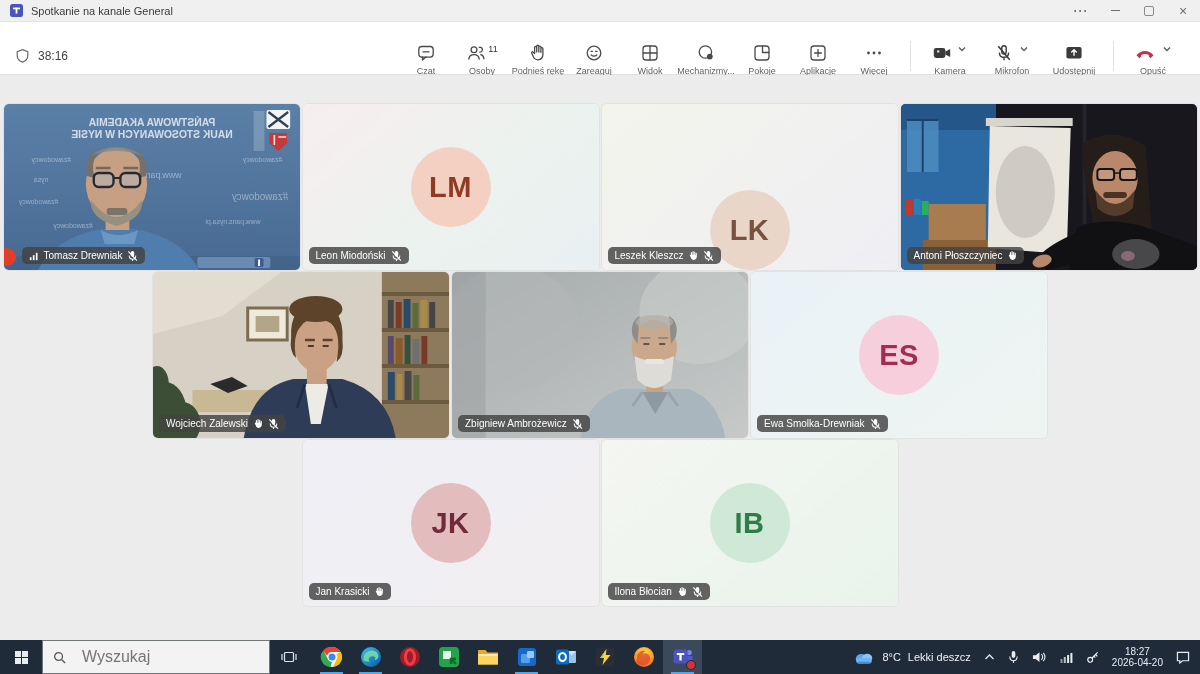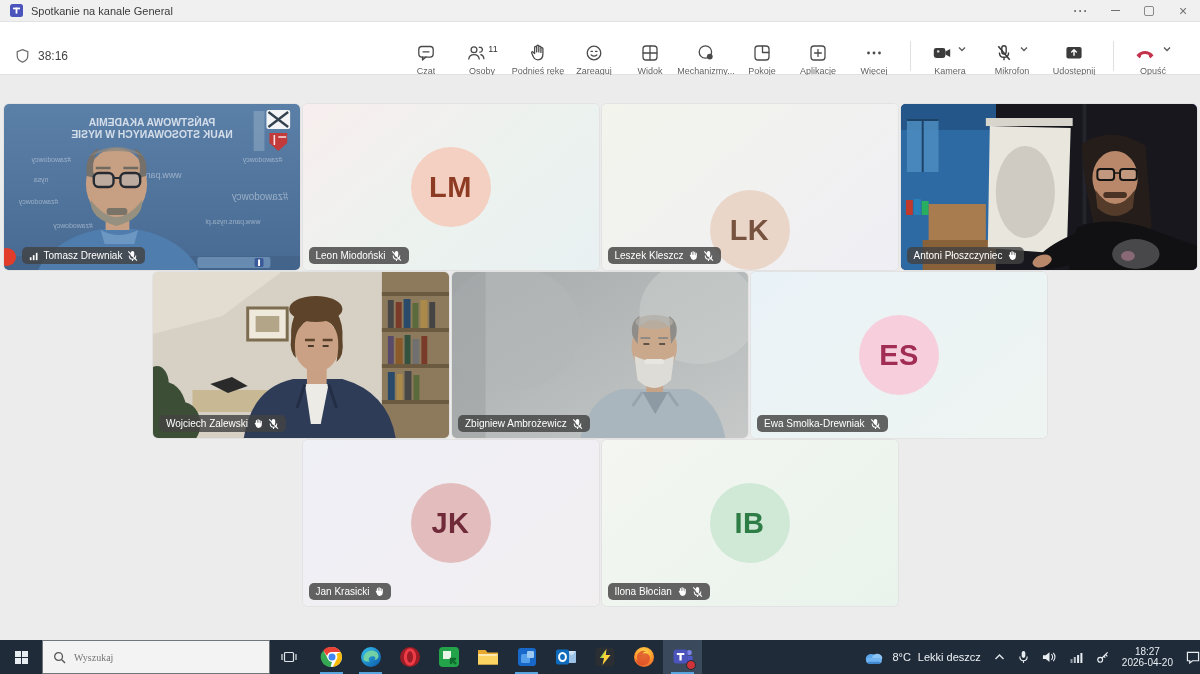--- a/index.html
+++ b/index.html
@@ -52,31 +52,31 @@
   .reaction-dot { position:absolute; left:-6px; bottom:4px; width:18px; height:18px;
     border-radius:50%; background:#e23d2a; z-index:2; }
 
   
   .taskbar { height:34px; background:#1f2b38; display:flex; align-items:stretch; color:#e8edf2; }
   .start { width:42px; display:flex; align-items:center; justify-content:center; cursor:pointer; }
   .win-logo { display:grid; grid-template-columns:6px 6px; grid-template-rows:6px 6px; gap:1px; }
   .win-logo span { background:#e8edf2; }
   .tb-search { width:228px; background:#f3f3f3; border:1px solid #70757a; display:flex;
     align-items:center; gap:8px; padding:0 10px; }
-  .tb-search input { border:none; outline:none; background:transparent; font-size:10px;
-    color:#444; width:160px; font-family:Liberation Serif, serif; }
+  .tb-search input { border:none; outline:none; background:transparent; font-size:16px;
+    color:#444; width:160px; font-family:Liberation Sans, sans-serif;margin-left:8px; }
   .taskview { width:38px; display:flex; align-items:center; justify-content:center; cursor:pointer; }
   .tb-apps { display:flex; align-items:stretch; margin-left:4px; }
   .tb-app { width:39px; display:flex; align-items:center; justify-content:center;
     position:relative; cursor:pointer; }
   .tb-app.active { background:#3a4a5c; }
   .tb-app .underline { position:absolute; bottom:0; left:8px; right:8px; height:2px; background:#58a6e0; }
   .tb-app .noti-badge { position:absolute; right:6px; bottom:4px; width:10px; height:10px;
     border-radius:50%; background:#d13438; border:1px solid #1f2b38; }
-  .tray { margin-left:auto; display:flex; align-items:center; gap:13px; }
+  .tray { margin-left:auto; display:flex; align-items:center; gap:13px; padding-right:10px; }
   .weather { display:flex; align-items:center; gap:7px; font-size:11px; color:#eef2f6; cursor:pointer; }
   .tray-ic { display:flex; align-items:center; justify-content:center; cursor:pointer; }
   .clock { text-align:center; font-size:10px; line-height:11.5px; cursor:pointer; }
 </style>
 </head>
 <body>
 
 <div class="titlebar">
   <svg class="app-logo" viewBox="0 0 13 13">
     <rect x="0" y="0" width="13" height="13" rx="2.5" fill="#4b53bc"></rect>

